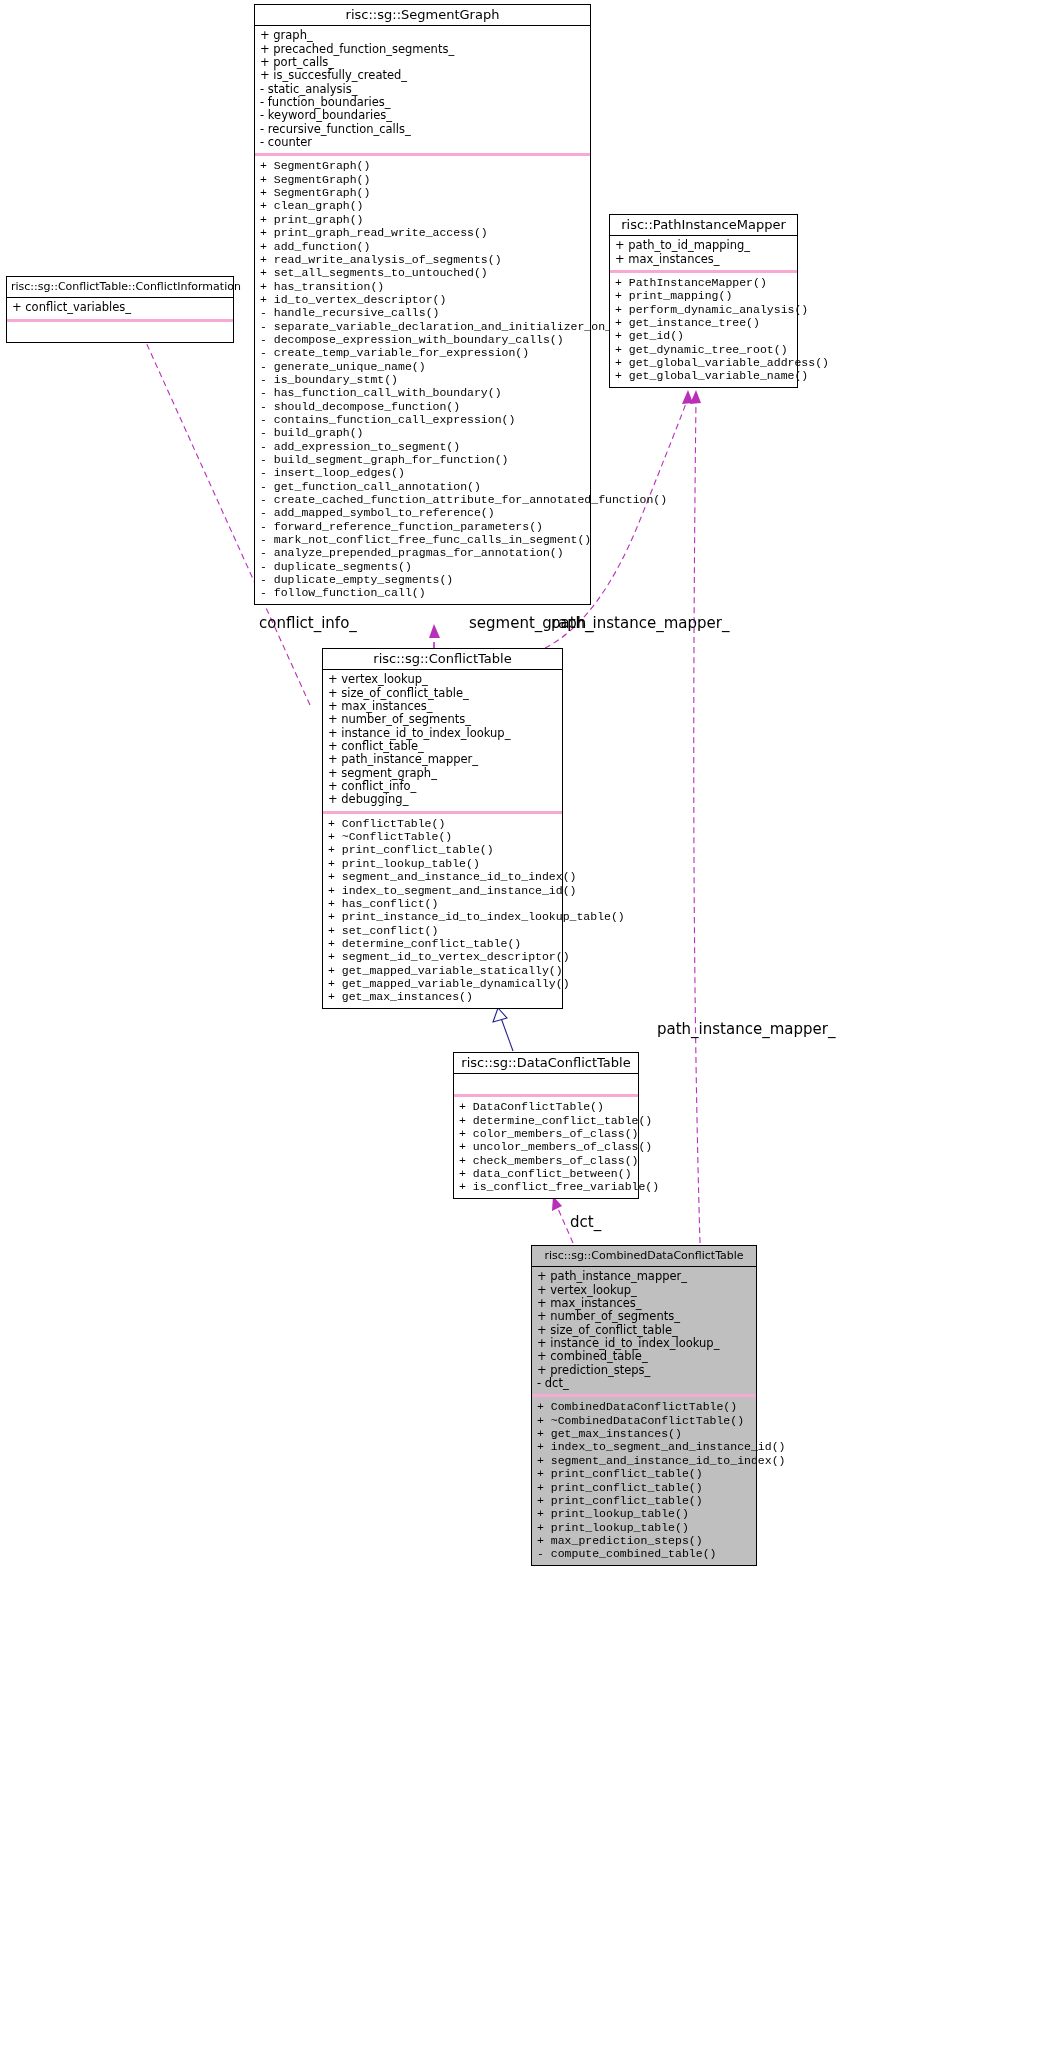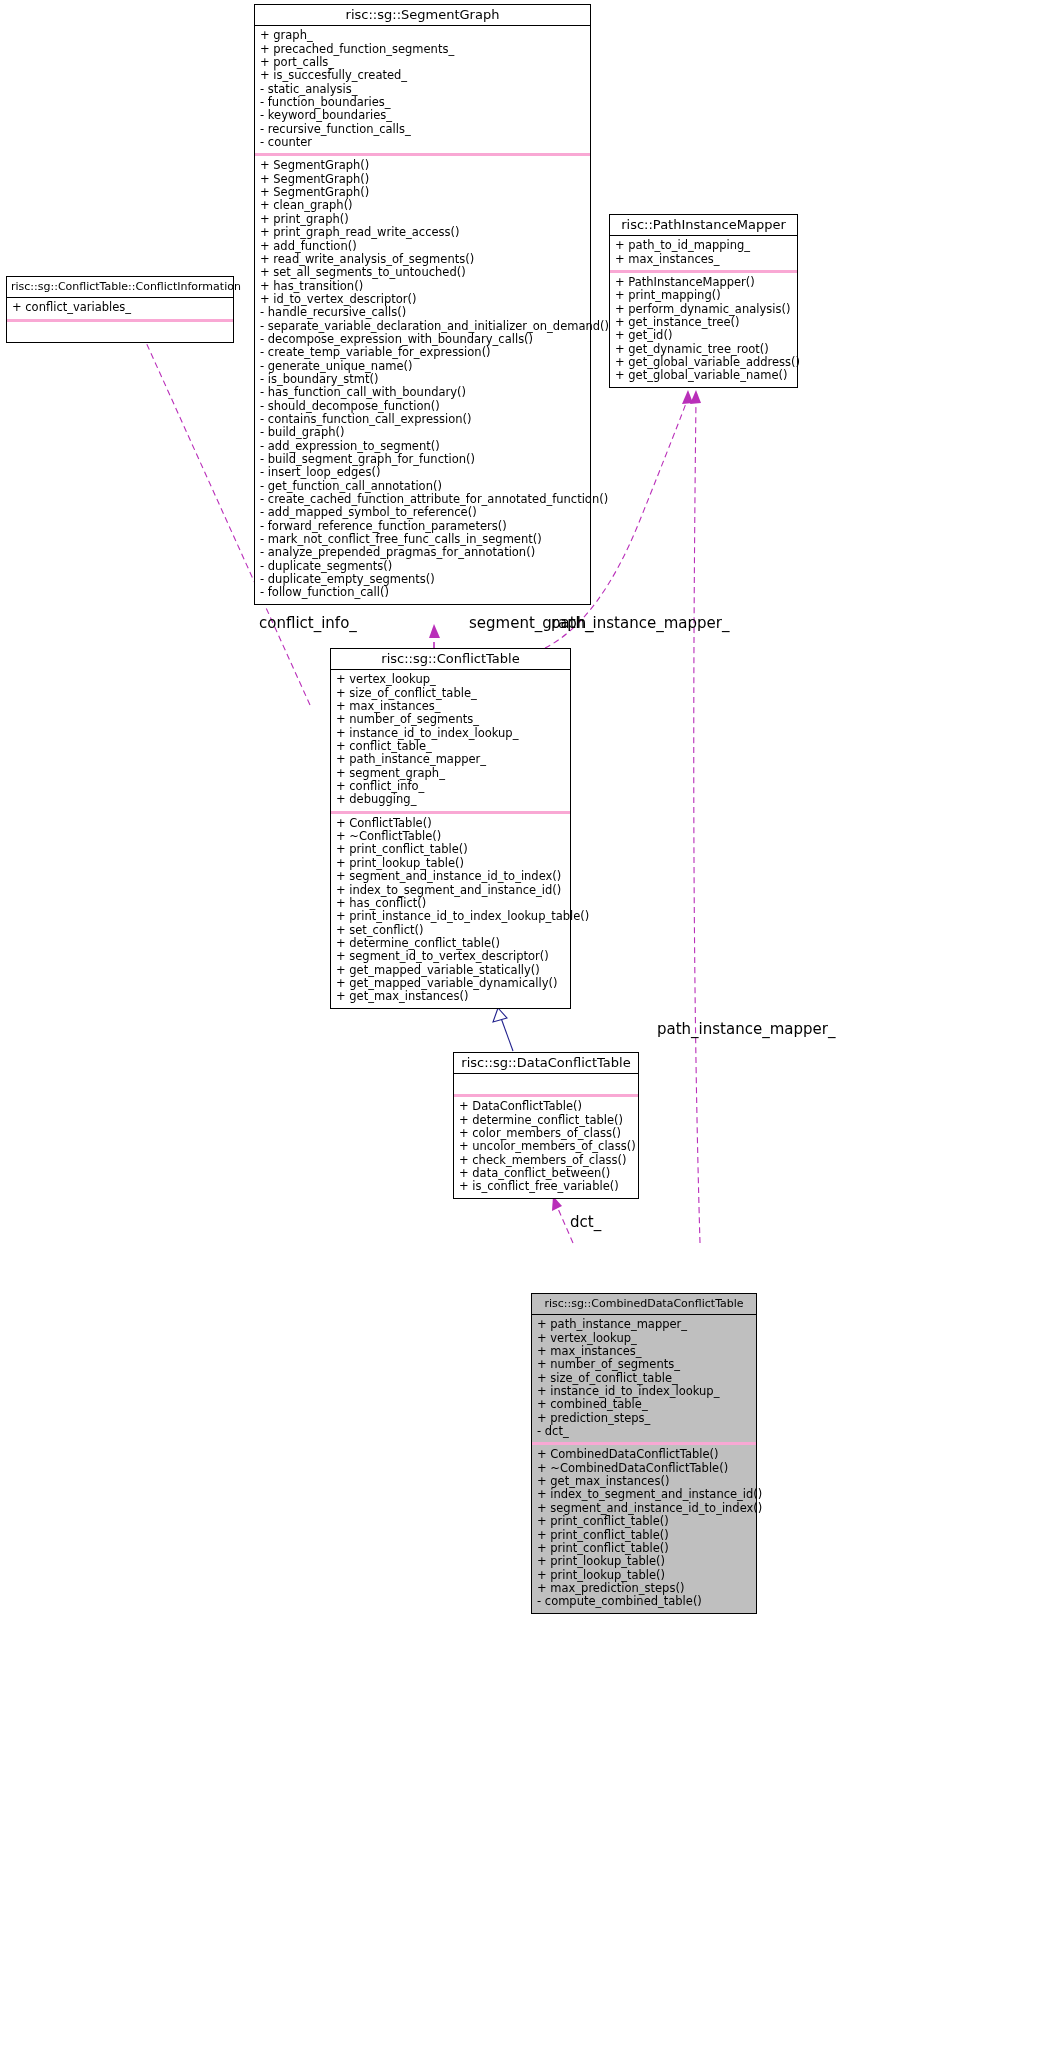--- a/index.html
+++ b/index.html
@@ -45,20 +45,21 @@
     border-bottom: 1px solid #000000;
     font-size: 13px;
     white-space: nowrap;
   }
   .box-section {
     padding: 3px 5px 4px 5px;
     border-bottom: 3px solid #f9a8d4;
   }
   .box-section:last-child {
     border-bottom: none;
+    font-family: Liberation Mono, monospace;
   }
   .box-section.empty {
     height: 13px;
     padding: 3px 5px 4px 5px;
   }
   .member {
     white-space: nowrap;
     font-size: 11.5px;
     line-height: 13.35px;
   }
@@ -178,21 +179,21 @@
       <div class="member">+ print_mapping()</div>
       <div class="member">+ perform_dynamic_analysis()</div>
       <div class="member">+ get_instance_tree()</div>
       <div class="member">+ get_id()</div>
       <div class="member">+ get_dynamic_tree_root()</div>
       <div class="member">+ get_global_variable_address()</div>
       <div class="member">+ get_global_variable_name()</div>
     </div>
   </div>
 
-  <div class="uml-box" style="left:330px; top:648px; width:241px;">
+  <div class="uml-box" style="left:322px; top:648px; width:241px;">
     <div class="box-title">risc::sg::ConflictTable</div>
     <div class="box-section">
       <div class="member">+ vertex_lookup_</div>
       <div class="member">+ size_of_conflict_table_</div>
       <div class="member">+ max_instances_</div>
       <div class="member">+ number_of_segments_</div>
       <div class="member">+ instance_id_to_index_lookup_</div>
       <div class="member">+ conflict_table_</div>
       <div class="member">+ path_instance_mapper_</div>
       <div class="member">+ segment_graph_</div>
@@ -224,21 +225,21 @@
       <div class="member">+ DataConflictTable()</div>
       <div class="member">+ determine_conflict_table()</div>
       <div class="member">+ color_members_of_class()</div>
       <div class="member">+ uncolor_members_of_class()</div>
       <div class="member">+ check_members_of_class()</div>
       <div class="member">+ data_conflict_between()</div>
       <div class="member">+ is_conflict_free_variable()</div>
     </div>
   </div>
 
-  <div class="uml-box filled" style="left:531px; top:1245px; width:226px;margin-top:48px;">
+  <div class="uml-box filled" style="left:531px; top:1245px; width:226px;">
     <div class="box-title" style="font-size:11px;">risc::sg::CombinedDataConflictTable</div>
     <div class="box-section">
       <div class="member">+ path_instance_mapper_</div>
       <div class="member">+ vertex_lookup_</div>
       <div class="member">+ max_instances_</div>
       <div class="member">+ number_of_segments_</div>
       <div class="member">+ size_of_conflict_table_</div>
       <div class="member">+ instance_id_to_index_lookup_</div>
       <div class="member">+ combined_table_</div>
       <div class="member">+ prediction_steps_</div>

